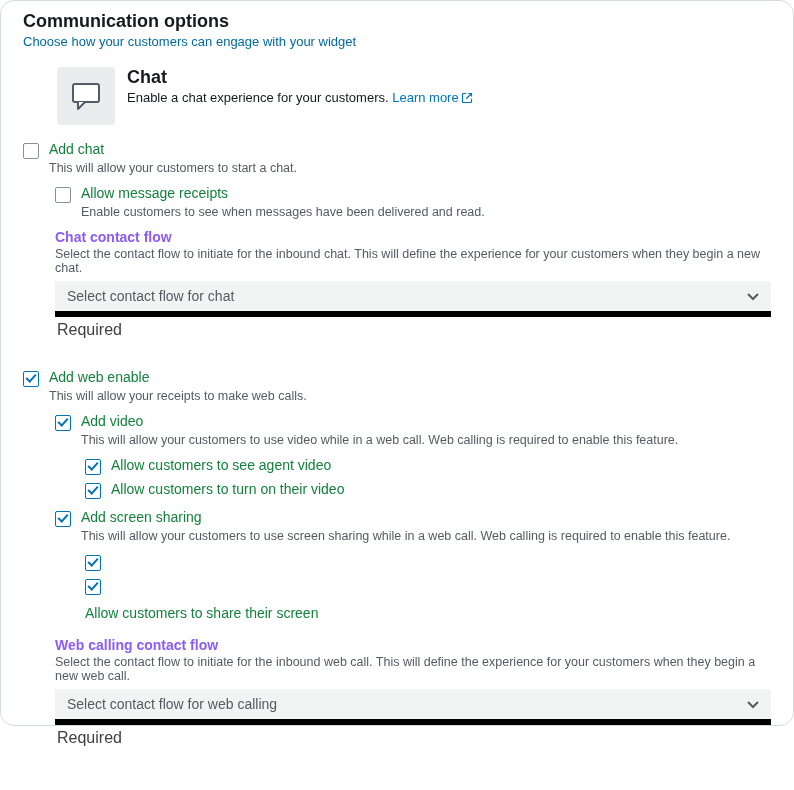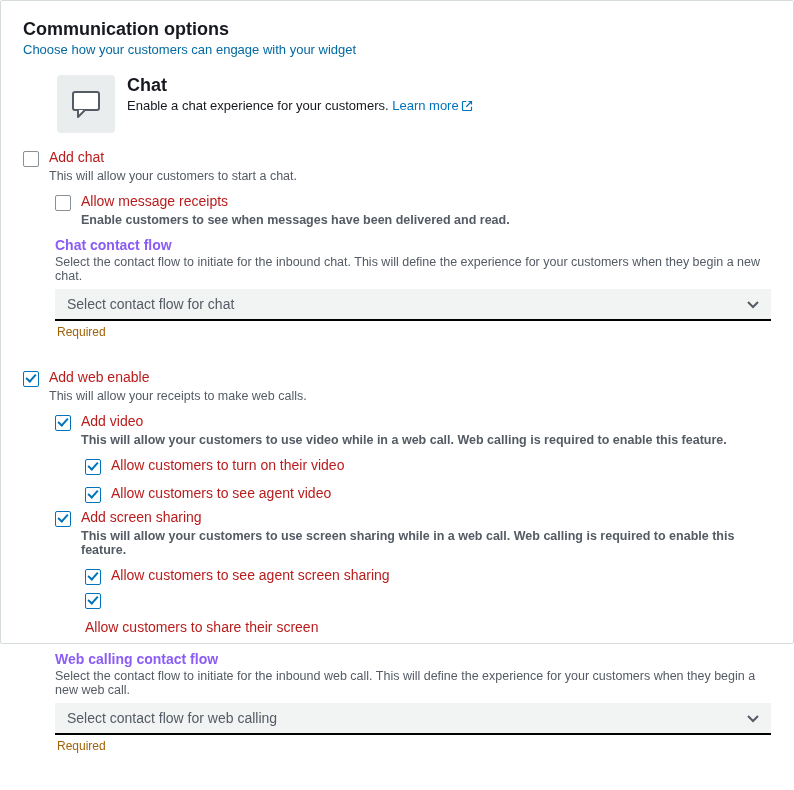--- a/index.html
+++ b/index.html
@@ -10,24 +10,24 @@
     body {
       font-family: "Amazon Ember", "Helvetica Neue", Arial, sans-serif;
       font-size: 14px;
       color: #16191f;
       background: #fff;
       width: 794px;
       height: 790px;
     }
     .panel {
       border: 1px solid #d5dbdb;
-      border-radius: 2px;
-      padding: 18px 22px 22px 22px;
+      border-radius: 14px;
+      padding: 10px 22px 22px 22px;
       width: 794px;
-      height: 644px;
+      height: 726px;
     }
     h1.section-title {
       font-size: 18px;
       font-weight: 700;
       color: #16191f;
       margin-bottom: 2px;
     }
     .section-desc {
       font-size: 13px;
       color: #0369a1;
@@ -99,65 +99,65 @@
       left: 3.5px;
       top: 0px;
       width: 4px;
       height: 8px;
       border: solid #0073bb;
       border-width: 0 2px 2px 0;
       transform: rotate(42deg);
     }
     .checkbox-label {
       font-size: 14px;
-      color: #b91c1c;
+      color: #15803d;
     }
     .checkbox-desc {
       font-size: 12.5px;
       color: #545b64;
       margin-left: 26px;
       margin-bottom: 10px;
     }
     .checkbox-desc.indent-0 { margin-left: 26px; }
-    .checkbox-desc.indent-1 { margin-left: 58px; font-weight: bold; }
+    .checkbox-desc.indent-1 { margin-left: 58px; }
     .subsection {
       margin-top: 10px;
       margin-bottom: 8px;
       margin-left: 32px;
     }
     .subsection-title {
       font-size: 14px;
       font-weight: 700;
       color: #8b5cf6;
       margin-bottom: 2px;
     }
     .subsection-desc {
       font-size: 12.5px;
       color: #545b64;
       margin-bottom: 6px;
     }
     .select-box {
       border: none;
-      border-bottom: 2px solid #000000;
+      border-bottom: 6px solid #000000;
       background: #f2f3f3;
       padding: 7px 12px;
       font-size: 14px;
       color: #545b64;
       display: flex;
       justify-content: space-between;
       align-items: center;
       cursor: pointer;
       width: 100%;
     }
     .select-box .caret {
       color: #545b64;
     }
     .required {
-      font-size: 12px;
-      color: #a16207;
+      font-size: 16px;
+      color: #404040;
       margin-top: 4px;
       margin-left: 2px;
     }
     .group-block {
       margin-bottom: 6px;
     }
     .spacer {
       height: 22px;
     }
   </style>
@@ -228,40 +228,39 @@
     <div class="checkbox-desc indent-0">This will allow your receipts to make web calls.</div>
   </div>
 
   <div class="group-block">
     <div class="checkbox-row indent-1">
       <div class="checkbox checked"></div>
       <div class="checkbox-label">Add video</div>
     </div>
     <div class="checkbox-desc indent-1">This will allow your customers to use video while in a web call. Web calling is required to enable this feature.</div>
 
+    <div class="checkbox-row indent-2" style="margin-bottom:6px;">
+      <div class="checkbox checked"></div>
+      <div class="checkbox-label">Allow customers to see agent video</div>
+    </div>
     <div class="checkbox-row indent-2" style="margin-bottom:10px;">
       <div class="checkbox checked"></div>
       <div class="checkbox-label">Allow customers to turn on their video</div>
     </div>
+  </div>
+
+  <div class="group-block">
+    <div class="checkbox-row indent-1">
+      <div class="checkbox checked"></div>
+      <div class="checkbox-label">Add screen sharing</div>
+    </div>
+    <div class="checkbox-desc indent-1">This will allow your customers to use screen sharing while in a web call. Web calling is required to enable this feature.</div>
+
     <div class="checkbox-row indent-2" style="margin-bottom:6px;">
       <div class="checkbox checked"></div>
-      <div class="checkbox-label">Allow customers to see agent video</div>
-    </div>
-  </div>
-
-  <div class="group-block">
-    <div class="checkbox-row indent-1">
-      <div class="checkbox checked"></div>
-      <div class="checkbox-label">Add screen sharing</div>
-    </div>
-    <div class="checkbox-desc indent-1">This will allow your customers to use screen sharing while in a web call. Web calling is required to enable this feature.</div>
-
-    <div class="checkbox-row indent-2" style="margin-bottom:6px;">
-      <div class="checkbox checked"></div>
-      <div class="checkbox-label">Allow customers to see agent screen sharing</div>
     </div>
     <div class="checkbox-row indent-2" style="margin-bottom:16px;flex-direction:column;">
       <div class="checkbox checked"></div>
       <div class="checkbox-label">Allow customers to share their screen</div>
     </div>
   </div>
 
   <div class="subsection">
     <div class="subsection-title">Web calling contact flow</div>
     <div class="subsection-desc">Select the contact flow to initiate for the inbound web call. This will define the experience for your customers when they begin a new web call.</div>

